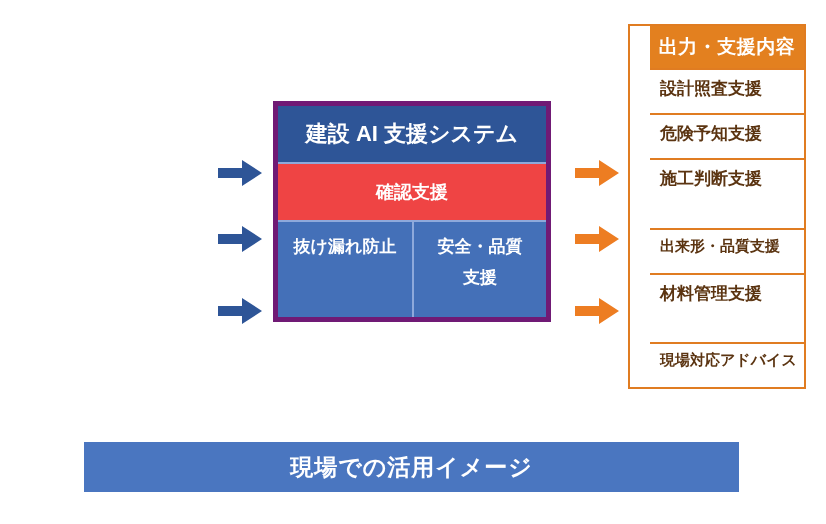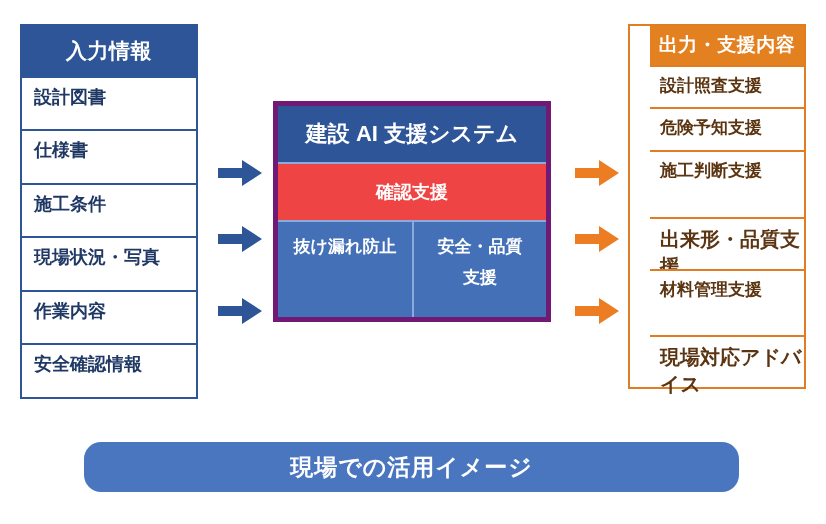--- a/index.html
+++ b/index.html
@@ -87,21 +87,21 @@
     font-size: 19px;
   }
   #output-col .col-cell {
     height: 52px;
     border-top: 2px solid #E07C21;
     color: #5B3411;
     font-size: 17px;
     padding-left: 10px;
   }
   #output-col .col-cell:first-of-type { border-top: none; }
-  #output-col .col-cell.small { font-size: 20px; margin-top: 24px; }
+  #output-col .col-cell.small { font-size: 15px; margin-top: 24px; }
 
   
   #system-box {
     position: absolute;
     left: 273px;
     top: 101px;
     width: 278px;
     height: 221px;
     box-sizing: border-box;
     border: 5px solid #701a75;
@@ -168,49 +168,27 @@
     width: 655px;
     height: 50px;
     background: #4A76C0;
     color: #ffffff;
     font-size: 23px;
     font-weight: bold;
     display: flex;
     align-items: center;
     justify-content: center;
     letter-spacing: 1px;
-    border-radius: 17px;
   }
 </style>
 </head>
 <body>
 
 <div class="stage">
 
-  <div class="col" id="input-col">
-    <div class="col-head">入力情報</div>
-    <div class="col-cell">
-      <span>設計図書</span>
-    </div>
-    <div class="col-cell">
-      <span>仕様書</span>
-    </div>
-    <div class="col-cell">
-      <span>施工条件</span>
-    </div>
-    <div class="col-cell">
-      <span>現場状況・写真</span>
-    </div>
-    <div class="col-cell">
-      <span>作業内容</span>
-    </div>
-    <div class="col-cell">
-      <span>安全確認情報</span>
-    </div>
-  </div>
 
   <div class="arrow" style="left:218px; top:160px;">
     <svg viewBox="0 0 44 26" xmlns="http://www.w3.org/2000/svg">
       <polygon points="0,8 24,8 24,0 44,13 24,26 24,18 0,18" fill="#2E5597"></polygon>
     </svg>
   </div>
   <div class="arrow" style="left:218px; top:226px;">
     <svg viewBox="0 0 44 26" xmlns="http://www.w3.org/2000/svg">
       <polygon points="0,8 24,8 24,0 44,13 24,26 24,18 0,18" fill="#2E5597"></polygon>
     </svg>

